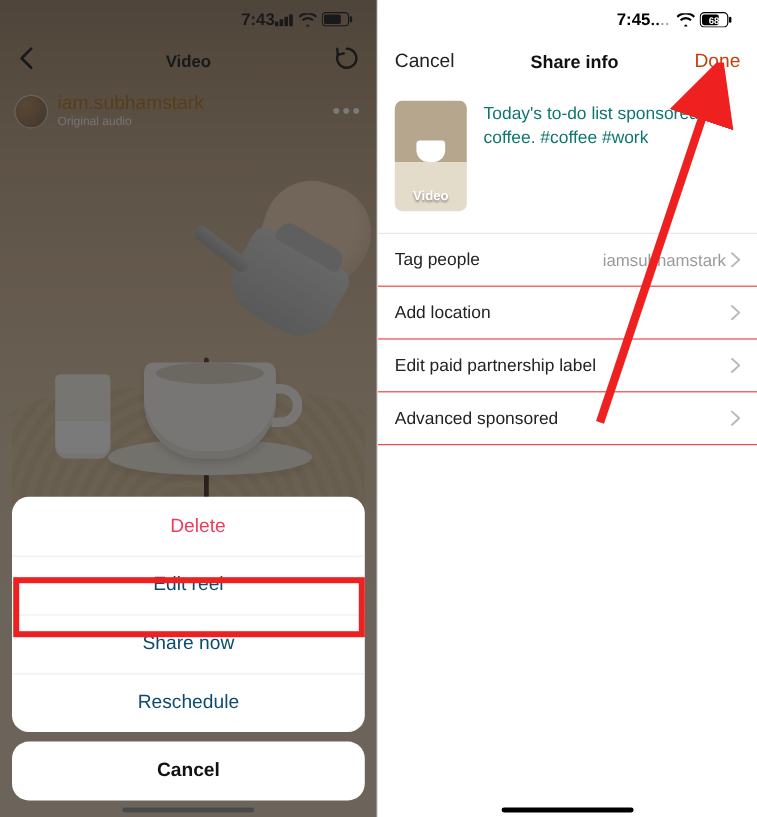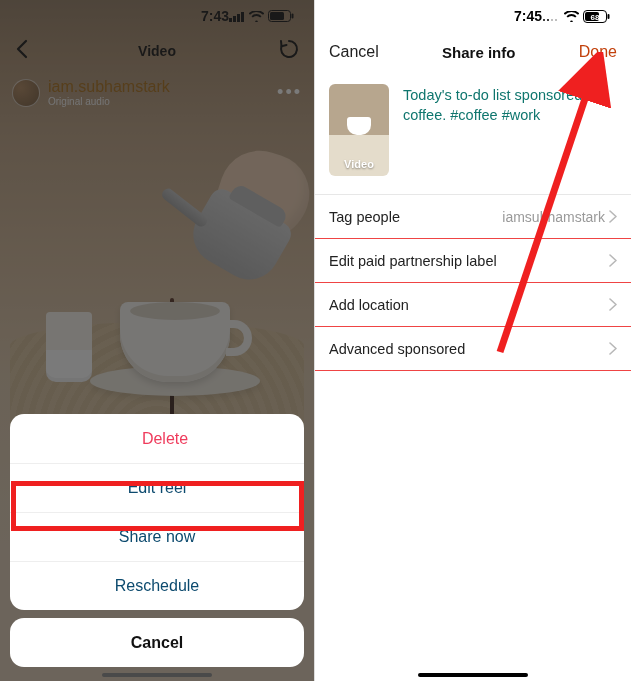--- a/index.html
+++ b/index.html
@@ -337,27 +337,27 @@
     <div class="row">
       <span>Tag people</span>
       <span class="right-side">
         <span class="value">iamsubhamstark</span>
         <svg class="chev" width="8" height="13" viewBox="0 0 8 13">
             <path d="M1 1 L7 6.5 L1 12" stroke="#b8b8b8" stroke-width="1.6" fill="none" stroke-linecap="round" stroke-linejoin="round"></path>
           </svg>
       </span>
     </div>
     <div class="row">
-      <span>Edit paid partnership label</span>
+      <span>Add location</span>
       <svg class="chev" width="8" height="13" viewBox="0 0 8 13">
           <path d="M1 1 L7 6.5 L1 12" stroke="#b8b8b8" stroke-width="1.6" fill="none" stroke-linecap="round" stroke-linejoin="round"></path>
         </svg>
     </div>
     <div class="row">
-      <span>Add location</span>
+      <span>Edit paid partnership label</span>
       <svg class="chev" width="8" height="13" viewBox="0 0 8 13">
           <path d="M1 1 L7 6.5 L1 12" stroke="#b8b8b8" stroke-width="1.6" fill="none" stroke-linecap="round" stroke-linejoin="round"></path>
         </svg>
     </div>
     <div class="row">
       <span>Advanced sponsored</span>
       <svg class="chev" width="8" height="13" viewBox="0 0 8 13">
           <path d="M1 1 L7 6.5 L1 12" stroke="#b8b8b8" stroke-width="1.6" fill="none" stroke-linecap="round" stroke-linejoin="round"></path>
         </svg>
     </div>

